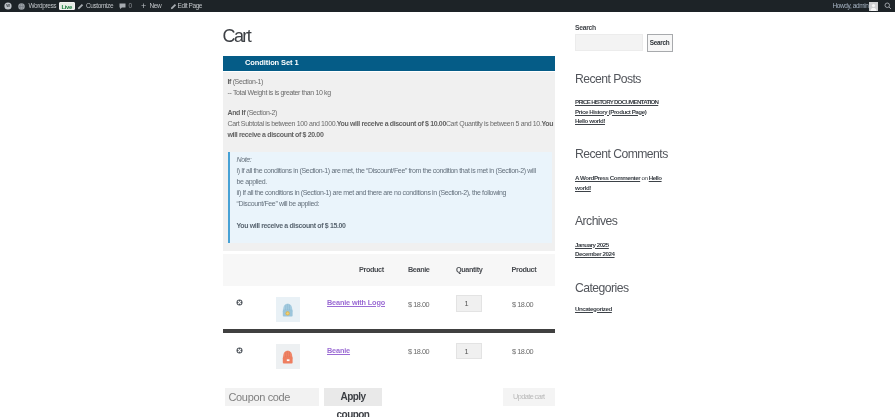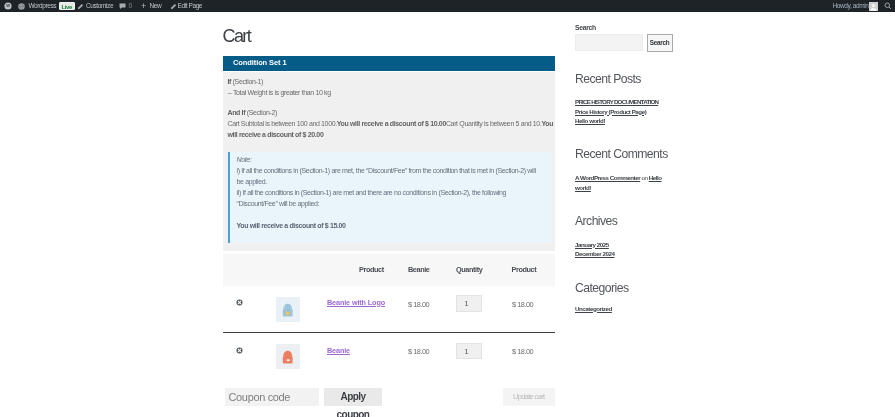--- a/index.html
+++ b/index.html
@@ -6,21 +6,21 @@
 html,body { width:895px; height:417px; background:#fff; font-family:"Liberation Sans", sans-serif; overflow:hidden; }
 .abs { position:absolute; }
 
 
 #adminbar { position:absolute; left:0; top:0; width:895px; height:12px; background:#1d2327; color:#c0c4c8; font-size:6.5px; letter-spacing:-0.4px; }
 #adminbar .it { position:absolute; top:0; height:12px; line-height:12px; white-space:nowrap; }
 
 
 #cart-title { position:absolute; left:222.5px; top:26px; font-size:18px; color:#3d4045; letter-spacing:-1.6px; }
 
-#cs-head { position:absolute; left:223px; top:56px; width:332px; height:14.5px; background:#055c87; color:#fff; font-size:7.5px; font-weight:bold; line-height:14.5px; padding-left:10px; letter-spacing:-0.1px; }
+#cs-head { position:absolute; left:223px; top:56px; width:332px; height:14.5px; background:#055c87; color:#fff; font-size:7.5px; font-weight:bold; line-height:14.5px; padding-left:22px; letter-spacing:-0.1px; }
 #cs-body { position:absolute; left:223px; top:71.5px; width:332px; height:179px; background:#f0f0f0; color:#6b6b6b; font-size:7px; letter-spacing:-0.36px; line-height:11.3px; padding:4.2px 4.5px; white-space:nowrap; }
 #cs-body b { color:#636363; }
 #note { margin-top:11px; margin-left:0.5px; width:323.5px; background:#eaf4fb; border-left:2px solid #47a1d5; padding:3.6px 5px 11.5px 6.5px; color:#64707c; line-height:10.9px; }
 #note .nb { font-weight:bold; color:#5a6671; }
 
 
 #thead { position:absolute; left:223px; top:253.5px; width:332px; height:32.5px; background:#f7f7f7; }
 .th { position:absolute; font-size:7.3px; font-weight:bold; color:#4a4d52; top:11.8px; letter-spacing:-0.4px; }
 .row { position:absolute; left:223px; width:332px; background:#fff; }
 .cell { position:absolute; font-size:7.3px; color:#6b6b6b; letter-spacing:-0.45px; }
@@ -99,21 +99,21 @@
   </div>
 </div>
 
 <div id="thead">
   <div class="th" style="left:104px;margin-left:32px;">Product</div>
   <div class="th" style="left:185px;">Beanie</div>
   <div class="th" style="left:233px;">Quantity</div>
   <div class="th" style="left:288.5px;">Product</div>
 </div>
 
-<div class="row" style="top:286px; height:46.5px; border-bottom:1px solid #404040;">
+<div class="row" style="top:286px; height:46.5px; border-bottom:4px solid #404040;">
   <svg class="rm" style="left:12.5px; top:13px;" width="7" height="7" viewBox="0 0 14 14">
       <circle cx="7" cy="7" r="6" fill="#4e545b"></circle>
       <path d="M3.9 3.9l6.2 6.2M10.1 3.9l-6.2 6.2" stroke="#fff" stroke-width="2.1"></path>
     </svg>
   <div class="thumb" style="left:52.5px; top:11px; background:#e9f1f6;">
     <svg width="23.5" height="23.5" viewBox="0 0 23.5 23.5">
       <rect x="6.8" y="13.2" width="9.8" height="6.2" rx="1" fill="#9cc5db"></rect>
       <path d="M7.1 14 C7.1 8.7 8.9 6.8 11.7 6.8 C14.5 6.8 16.3 8.7 16.3 14 Z" fill="#a6cde1"></path>
       <path d="M9.9 7.6 L9.7 13 M11.7 6.9 L11.7 13 M13.5 7.6 L13.7 13" stroke="#8db9d1" stroke-width="0.7" fill="none"></path>
       <path d="M6.8 13.2 h9.8" stroke="#85b2ca" stroke-width="0.5"></path>

